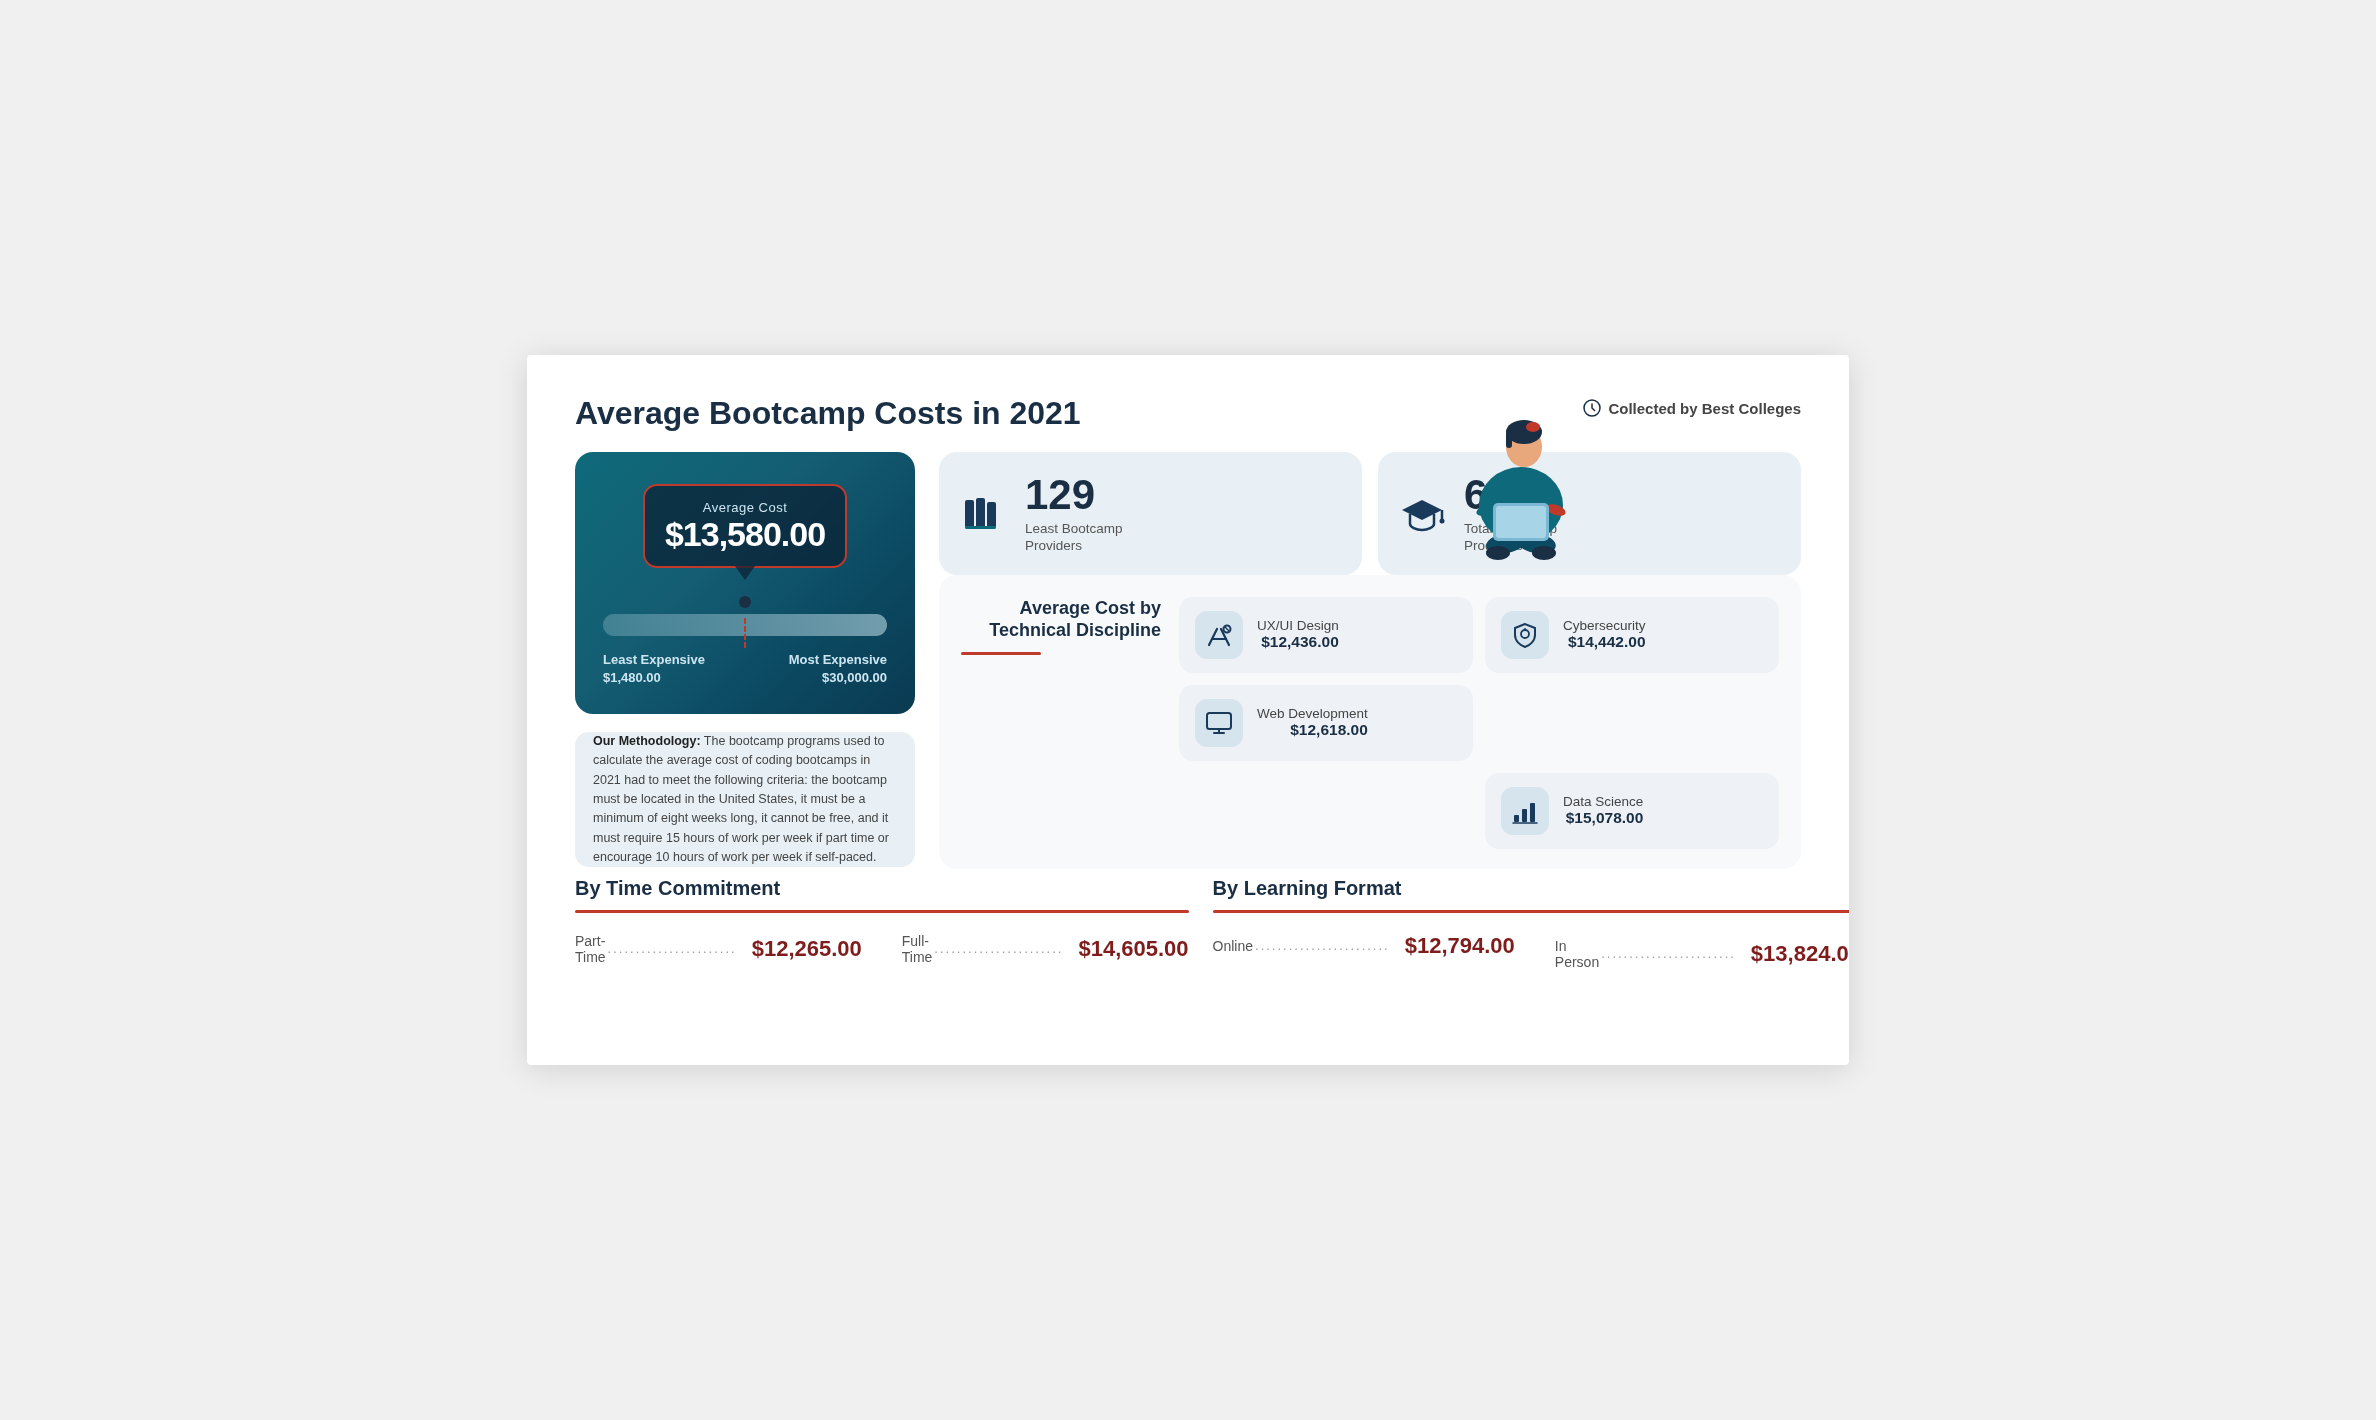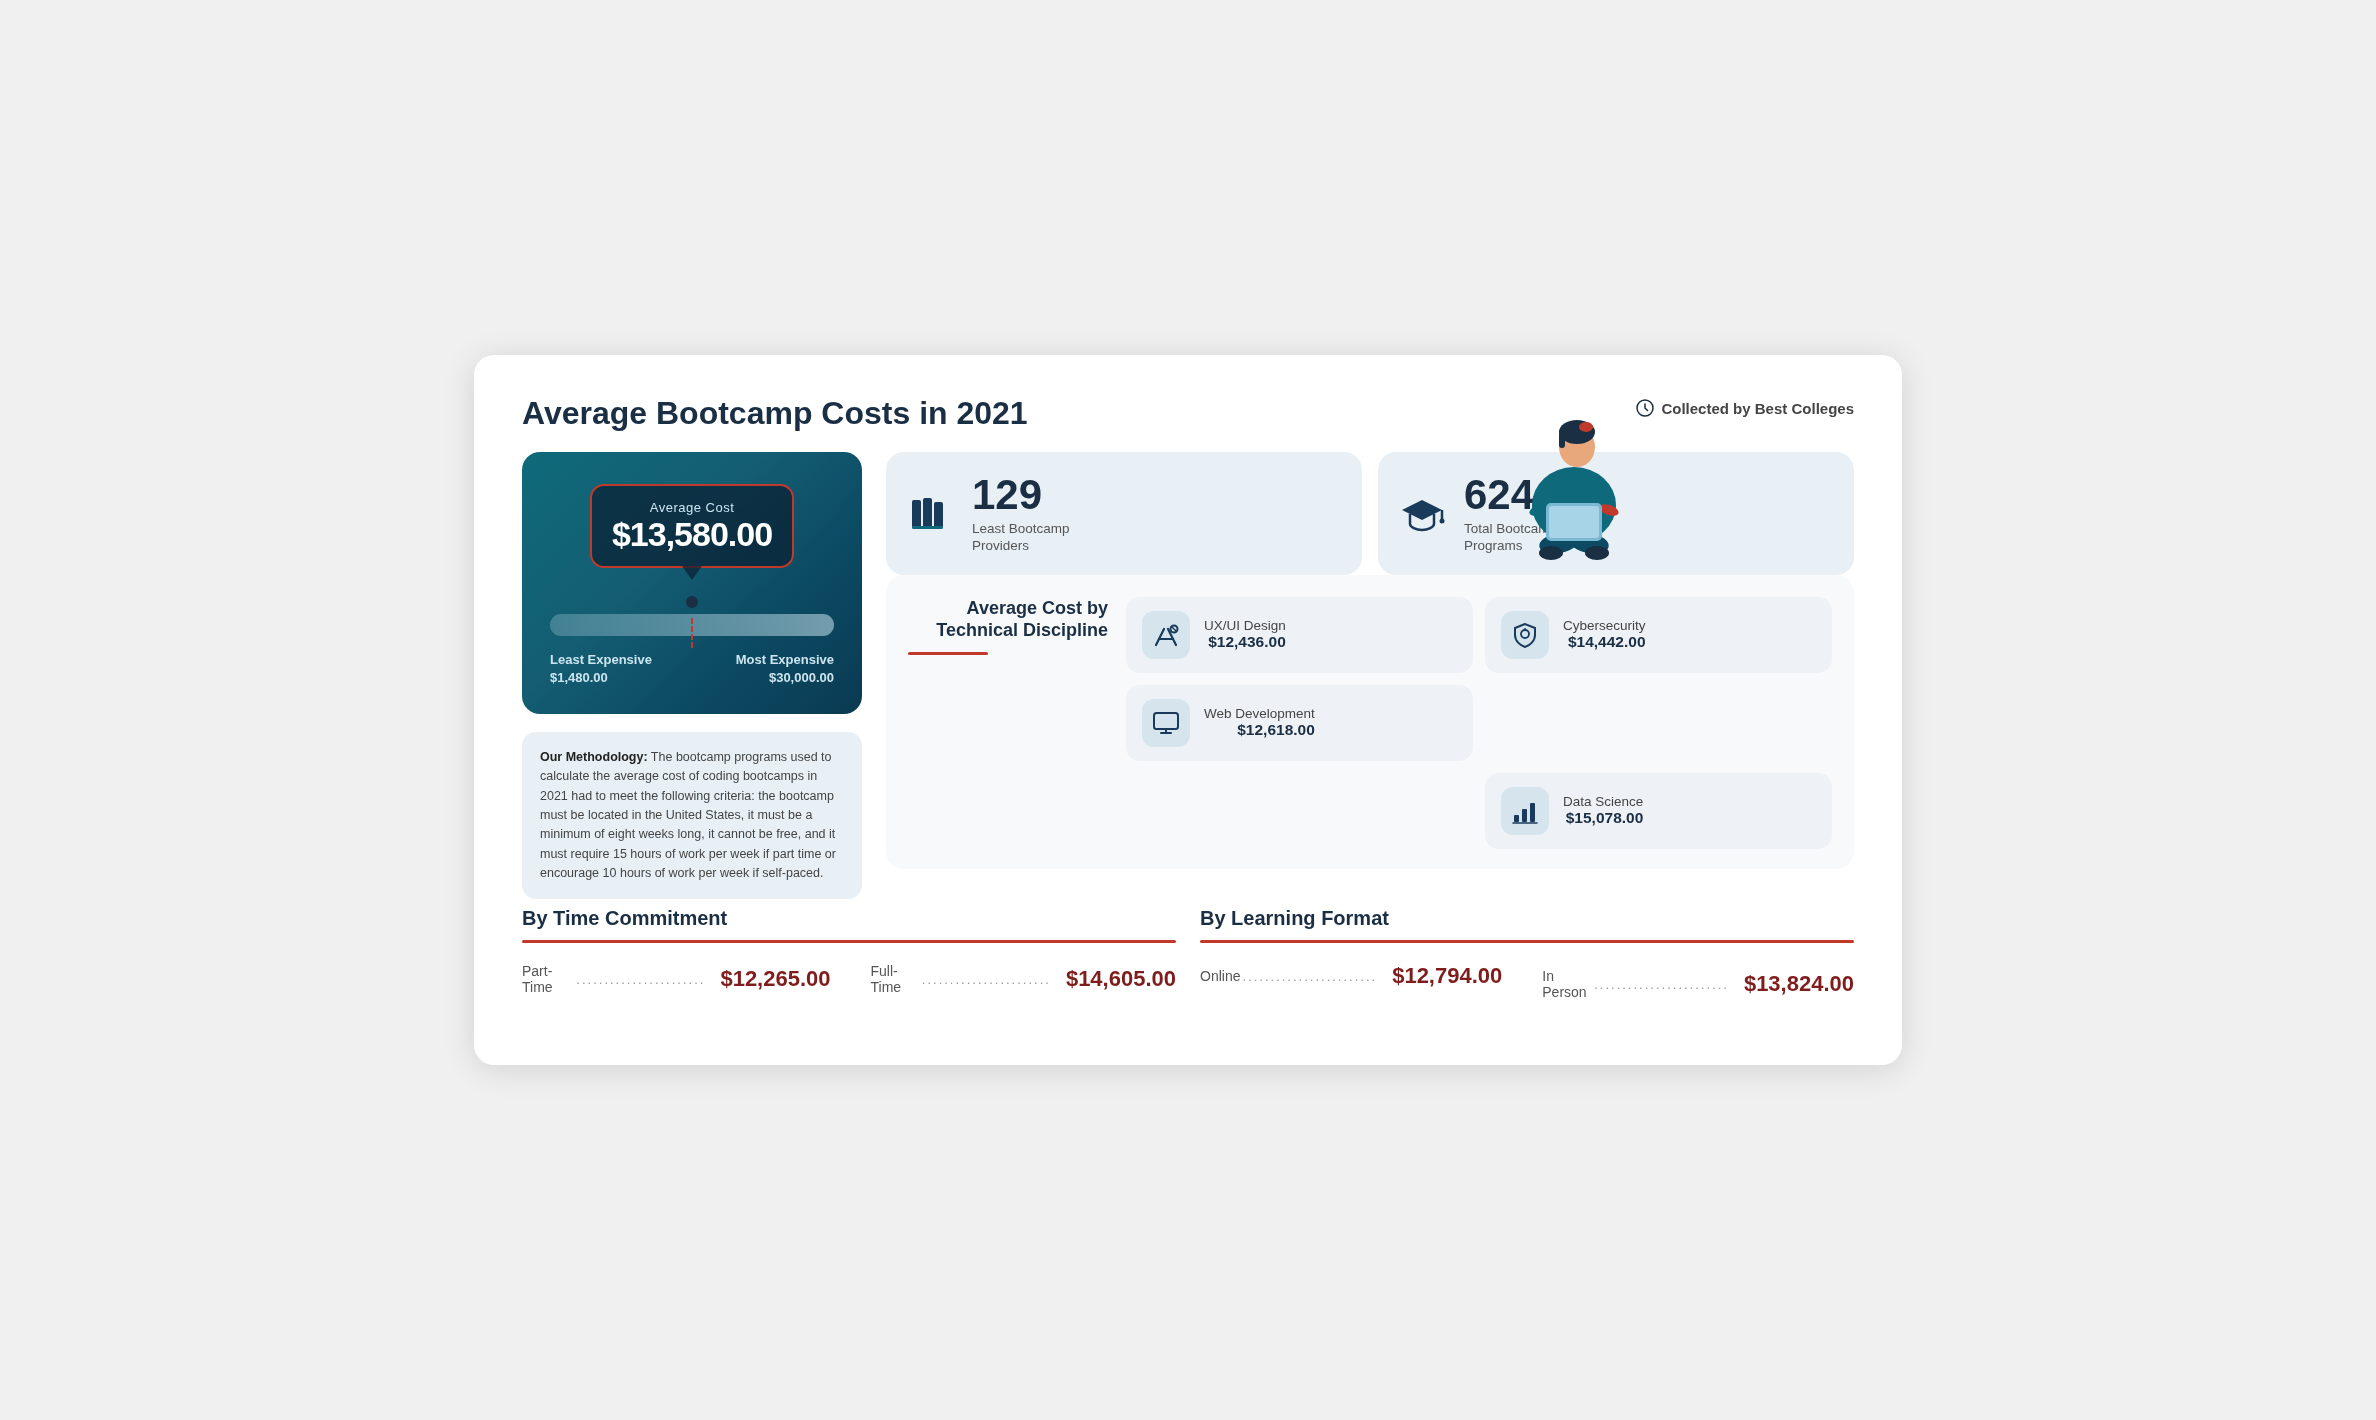--- a/index.html
+++ b/index.html
@@ -7,22 +7,22 @@
       font-family: 'Segoe UI', Arial, sans-serif;
       background: #f0f0f0;
       display: flex;
       justify-content: center;
       align-items: center;
       min-height: 100vh;
       padding: 20px;
     }
     .card {
       background: #fff;
-      border-radius: 20px;
-      width: 1428px;
+      border-radius: 4px;
+      width: 1322px;
       min-height: 710px;
       padding: 40px 48px 40px 48px;
       box-shadow: 0 4px 32px rgba(0,0,0,0.13);
       position: relative;
       overflow: hidden;
     }
     .header-row {
       display: flex;
       justify-content: space-between;
       align-items: flex-start;
@@ -139,21 +139,21 @@
       margin-top: 14px;
     }
     .gauge-label {
       color: #cce5f0;
       font-size: 13px;
       font-weight: 600;
     }
     .methodology-box {
       background: #e8f0f5;
       border-radius: 14px;
-      padding: 16px 18px;
+      padding: 0 18px;
       font-size: 12.5px;
       color: #444;
       line-height: 1.55;
     }
     .methodology-box strong {
       font-weight: 700;
       color: #222;
     }
     
     .right-panel {

